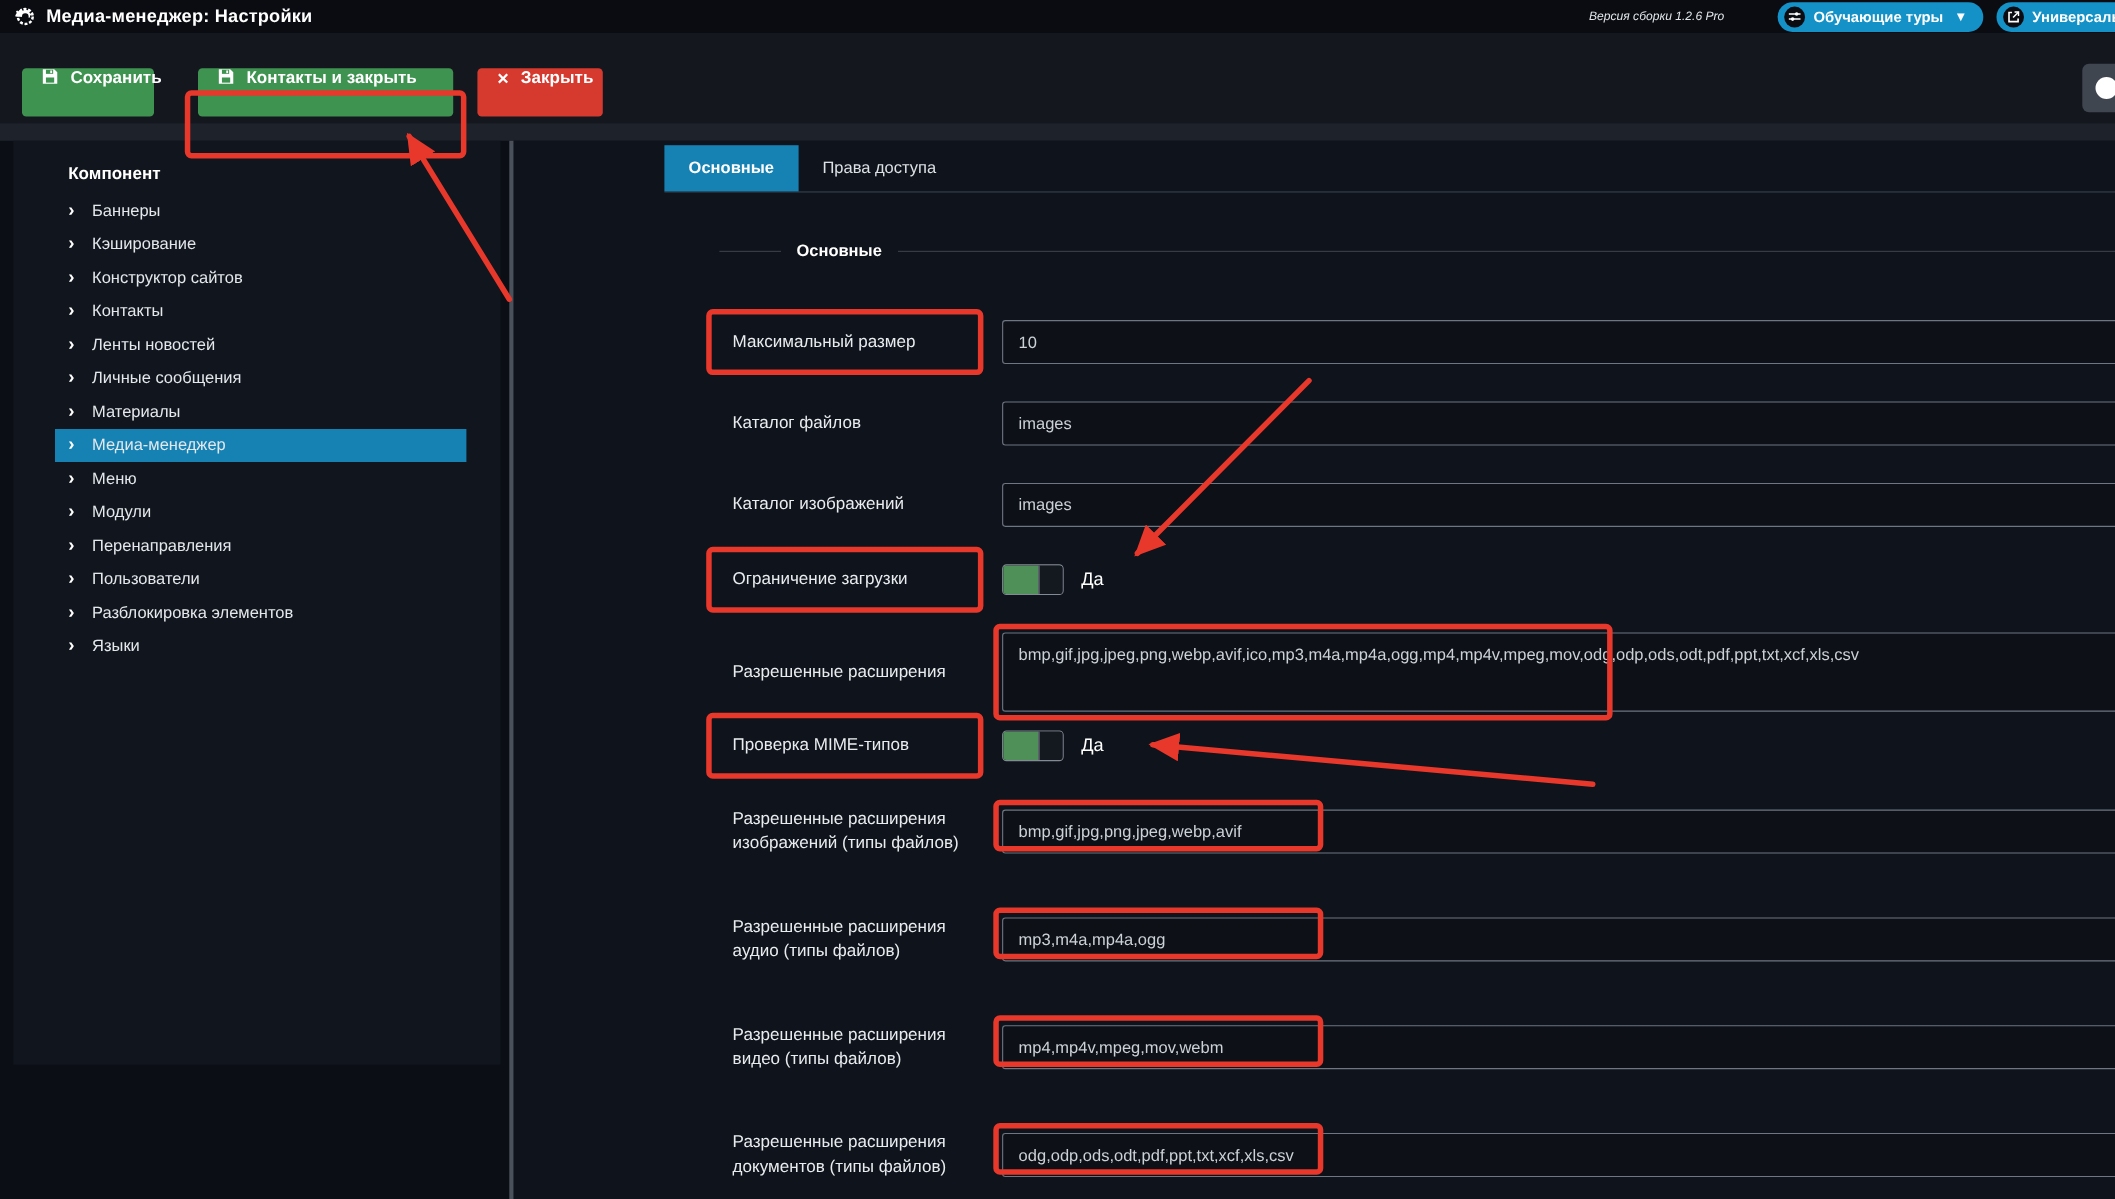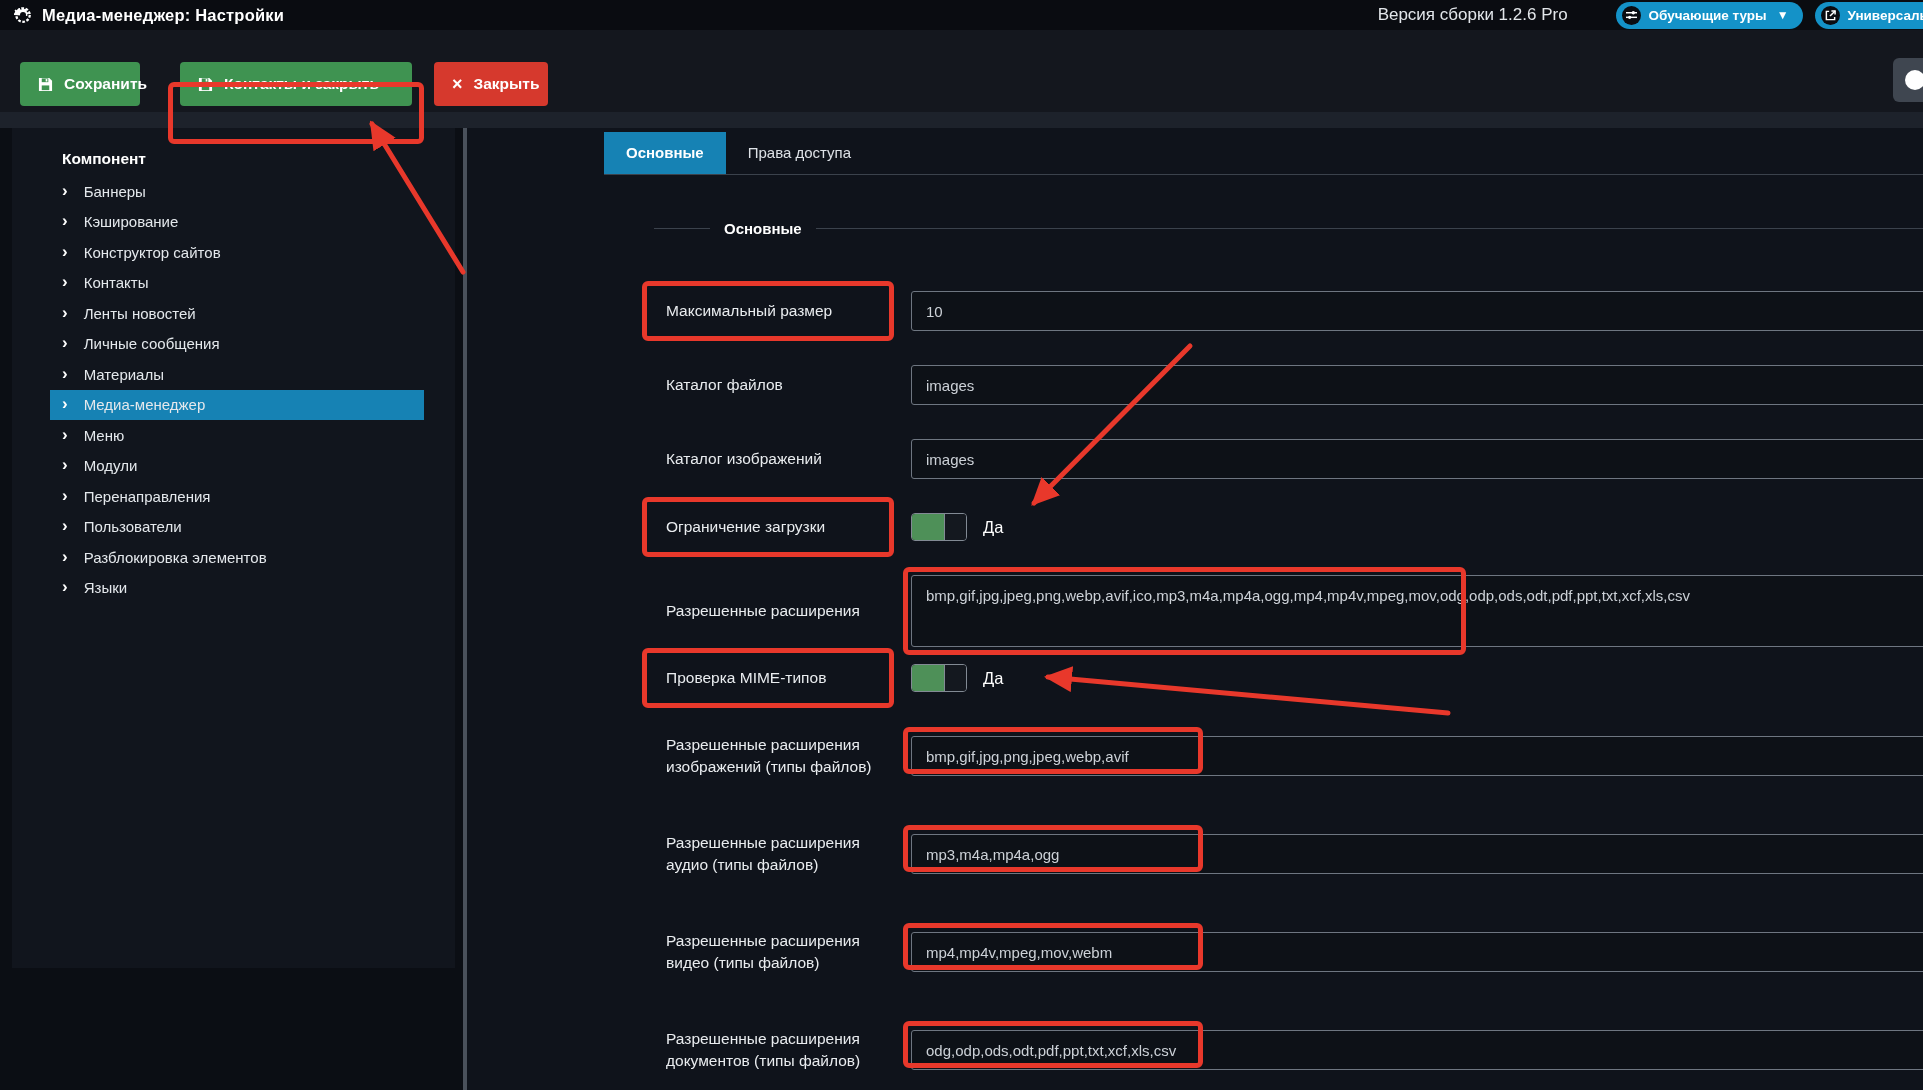--- a/index.html
+++ b/index.html
@@ -9,38 +9,38 @@
     background:#0b0e14; color:#e9ecef; position:relative;
   }
   
   .titlebar {
     position:absolute; left:0; top:0; width:1923px; height:30px;
     background:#0a0c11; display:flex; align-items:center; padding-left:14px;
   }
   .titlebar .gear { width:18px; height:18px; margin-right:10px; flex:0 0 auto; }
   .page-title { font-size:16.5px; font-weight:700; color:#ffffff; letter-spacing:.2px; }
   .titlebar-right { position:absolute; right:0; top:0; height:30px; display:flex; align-items:center; }
-  .version { font-size:17px; color:#e2e6ea; margin-right:36px; }
+  .version { font-size:11px; color:#e2e6ea; margin-right:36px;font-style:italic; }
   .pill {
     height:27px; background:#1492c8; border-radius:14px; color:#fff;
     display:flex; align-items:center; gap:8px; padding:0 14px 0 6px;
     font-size:13.5px; font-weight:700; margin-left:12px; cursor:pointer; white-space:nowrap;
   }
   .pill .picon {
     width:19px; height:19px; border-radius:50%; background:#0a0c11;
     display:flex; align-items:center; justify-content:center; flex:0 0 auto;
   }
   .pill .chev { font-size:12px; margin-left:2px; }
   .pill.pill-last { margin-right:-46px; }
   
   .toolbar { position:absolute; left:0; top:30px; width:1923px; height:82px; background:#14171e; }
   .tbtn {
     position:absolute; top:32px; height:44px; border:none; border-radius:4px;
     color:#fff; font-family:inherit; font-size:15.5px; font-weight:700;
-    display:flex; align-items:center; gap:11px; padding:0 18px; cursor:pointer;
+    display:flex; gap:11px; padding:0 18px; cursor:pointer;
   }
   .tbtn svg { flex:0 0 auto; }
   .tbtn.green { background:#3f9351; }
   .tbtn.red   { background:#d6392d; }
   .btn-save { left:20px; width:120px; }
   .btn-saveclose { left:180px; width:232px; }
   .btn-close { left:434px; width:114px; }
   .btn-close .x { font-size:18px; font-weight:700; line-height:1; }
   .help-btn {
     position:absolute; top:28px; left:1893px; width:52px; height:44px;

